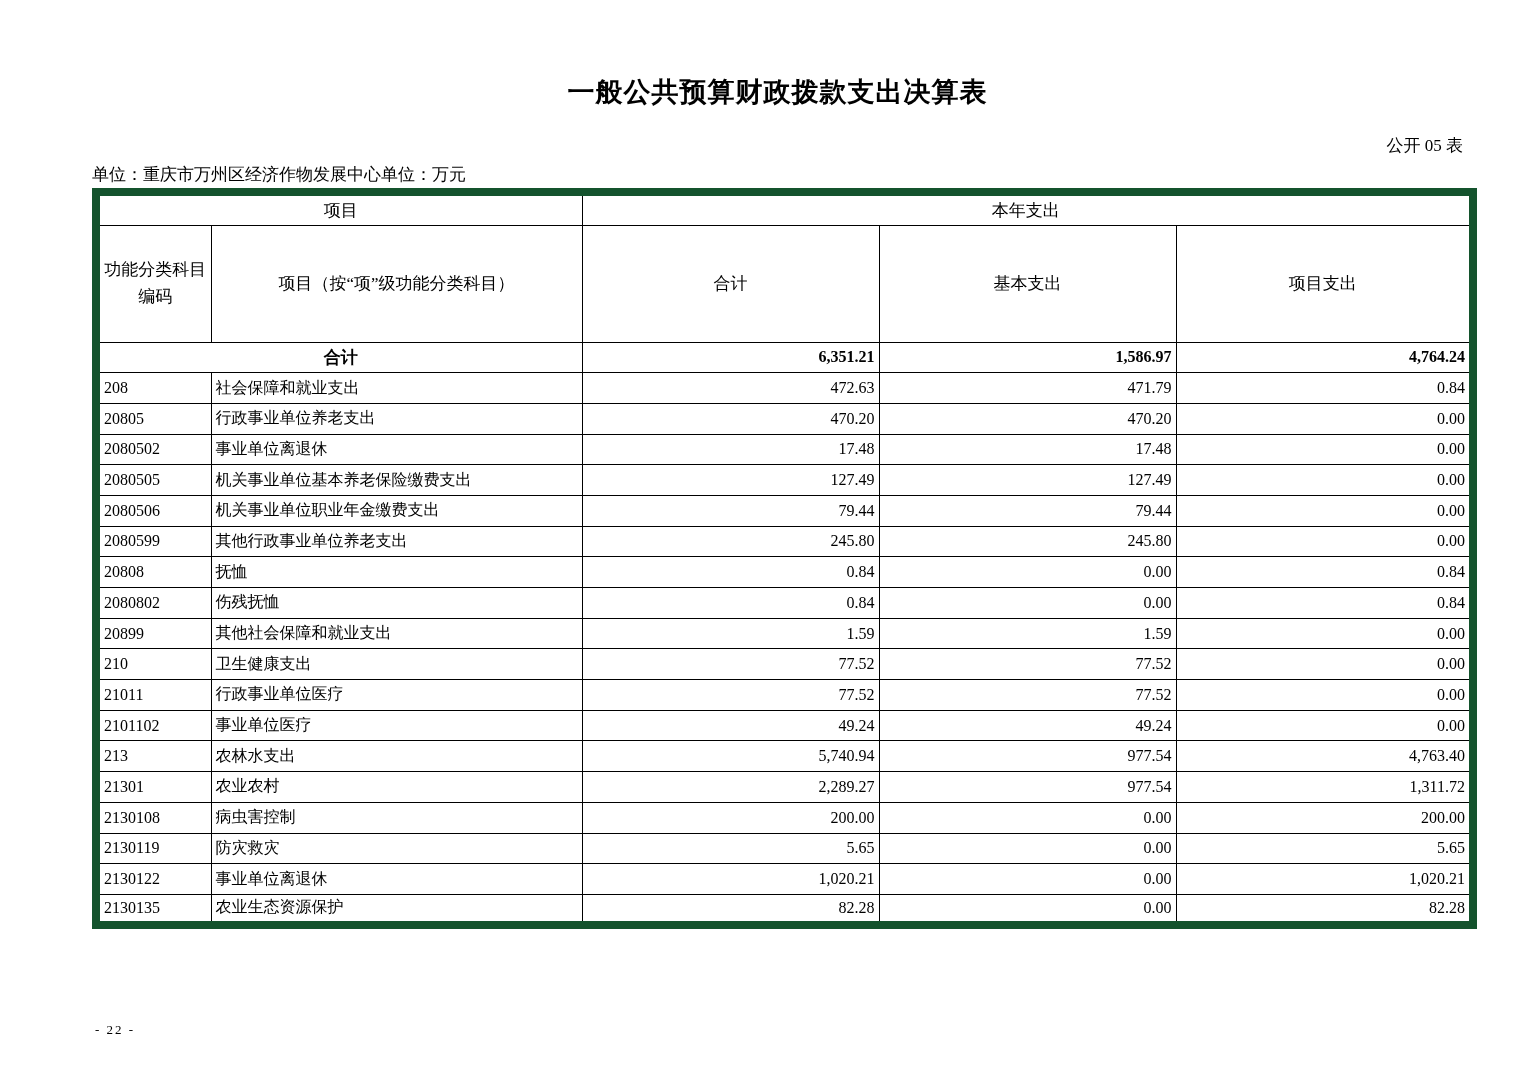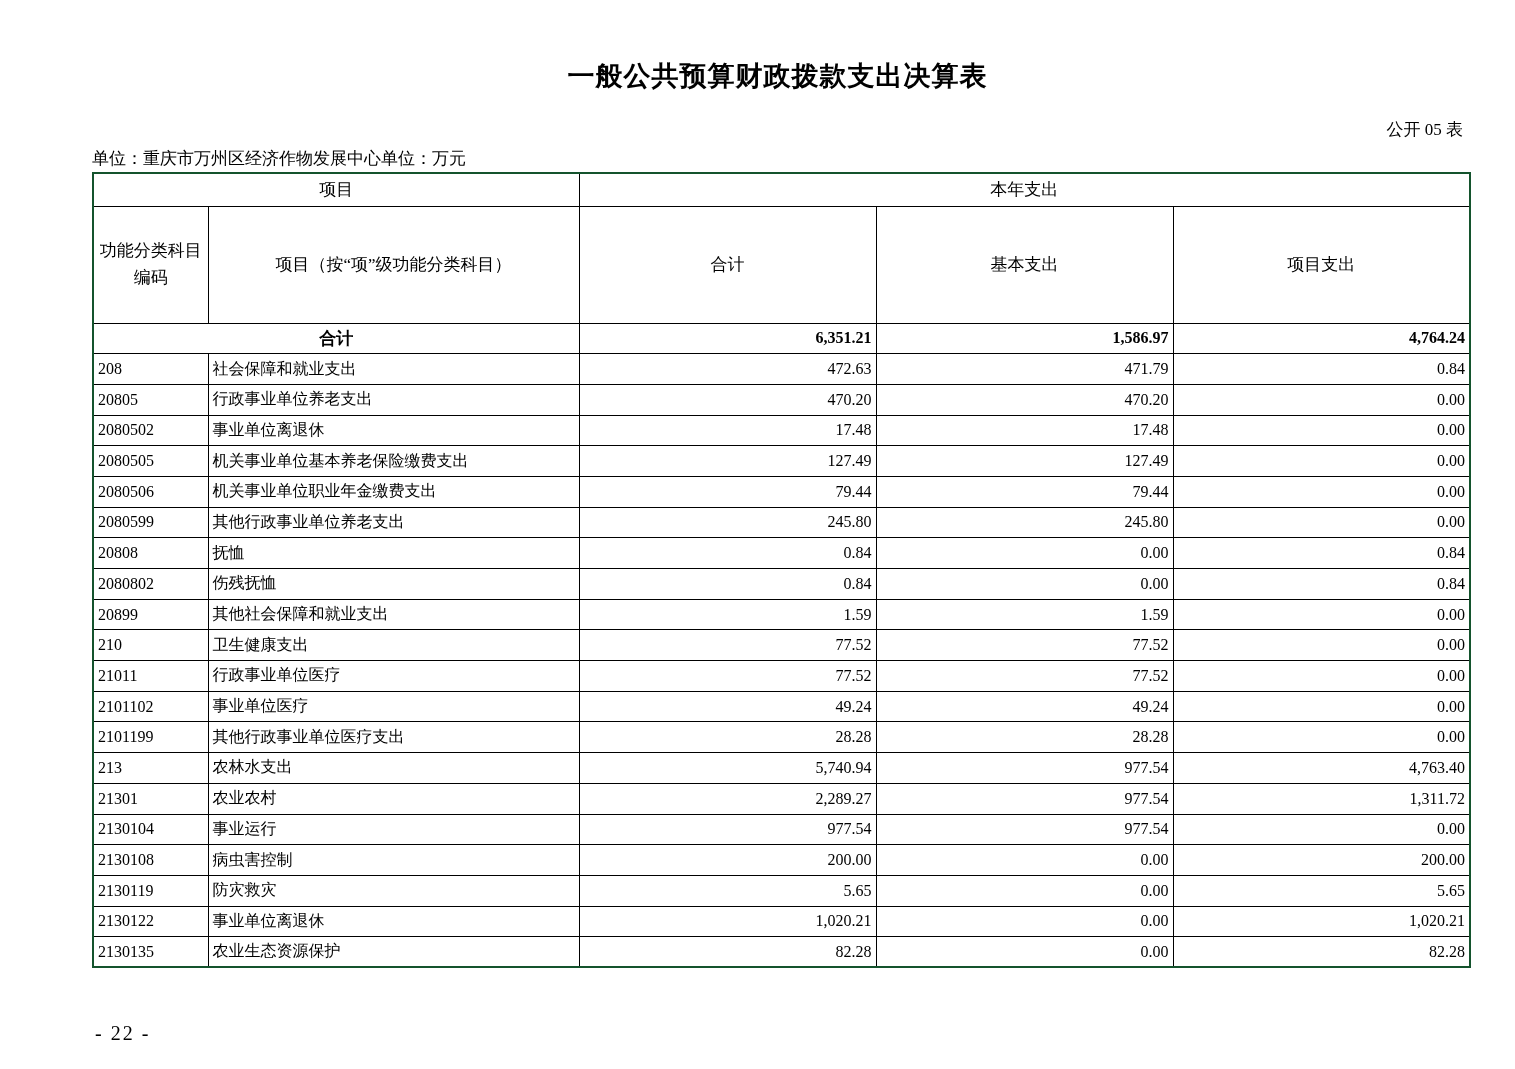--- a/index.html
+++ b/index.html
@@ -11,21 +11,21 @@
   .page {
     position: relative;
     width: 1515px;
     height: 1069px;
     background: #ffffff;
     overflow: hidden;
   }
   .content {
     position: absolute;
     left: 92px;
-    top: 0;
+    top: 16px;
     width: 1371px;
   }
   .doc-title {
     margin-top: 58px;
     text-align: center;
     font-size: 27px;
     font-weight: bold;
     letter-spacing: 1px;
   }
   .table-code-line {
@@ -40,21 +40,21 @@
     justify-content: flex-start;
     align-items: flex-end;
     font-size: 17px;
     line-height: 20px;
     margin-bottom: 3px;
   }
   table.fin-table {
     width: 100%;
     border-collapse: collapse;
     table-layout: fixed;
-    border: 2px solid #14532d;
+    border: 8px solid #14532d;
     font-size: 16px;
   }
   .fin-table td, .fin-table th {
     border: 1px solid #000;
     padding: 0 4px;
     vertical-align: middle;
     font-weight: normal;
     overflow: hidden;
     white-space: nowrap;
   }
@@ -65,21 +65,21 @@
   .cell-code { text-align: left; padding-left: 3px; }
   .cell-name { text-align: left; padding-left: 4px; }
   .cell-num  { text-align: right; padding-right: 7px; }
   .total-row td { font-weight: bold; }
   .total-row .merged-label { text-align: center; font-size: 17px; }
   tr.bold-row td { font-weight: normal; }
   .page-footer {
     position: absolute;
     left: 95px;
     top: 1022px;
-    font-size: 20px;
+    font-size: 13px;
     letter-spacing: 2px;
   }
 </style>
 </head>
 <body>
 
 <div class="page">
   <div class="content">
 
     <div class="doc-title">一般公共预算财政拨款支出决算表</div>
@@ -199,49 +199,35 @@
             <td class="cell-num">77.52</td>
             <td class="cell-num">0.00</td>
           </tr>
           <tr>
             <td class="cell-code">2101102</td>
             <td class="cell-name">事业单位医疗</td>
             <td class="cell-num">49.24</td>
             <td class="cell-num">49.24</td>
             <td class="cell-num">0.00</td>
           </tr>
-          <tr>
-            <td class="cell-code">2101199</td>
-            <td class="cell-name">其他行政事业单位医疗支出</td>
-            <td class="cell-num">28.28</td>
-            <td class="cell-num">28.28</td>
-            <td class="cell-num">0.00</td>
-          </tr>
           <tr class="bold-row">
             <td class="cell-code">213</td>
             <td class="cell-name">农林水支出</td>
             <td class="cell-num">5,740.94</td>
             <td class="cell-num">977.54</td>
             <td class="cell-num">4,763.40</td>
           </tr>
           <tr class="bold-row">
             <td class="cell-code">21301</td>
             <td class="cell-name">农业农村</td>
             <td class="cell-num">2,289.27</td>
             <td class="cell-num">977.54</td>
             <td class="cell-num">1,311.72</td>
           </tr>
           <tr>
-            <td class="cell-code">2130104</td>
-            <td class="cell-name">事业运行</td>
-            <td class="cell-num">977.54</td>
-            <td class="cell-num">977.54</td>
-            <td class="cell-num">0.00</td>
-          </tr>
-          <tr>
             <td class="cell-code">2130108</td>
             <td class="cell-name">病虫害控制</td>
             <td class="cell-num">200.00</td>
             <td class="cell-num">0.00</td>
             <td class="cell-num">200.00</td>
           </tr>
           <tr>
             <td class="cell-code">2130119</td>
             <td class="cell-name">防灾救灾</td>
             <td class="cell-num">5.65</td>

